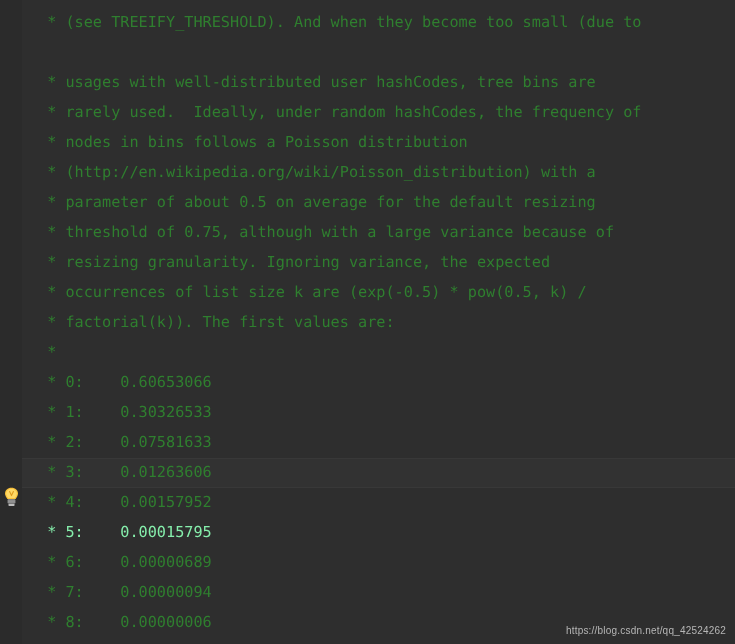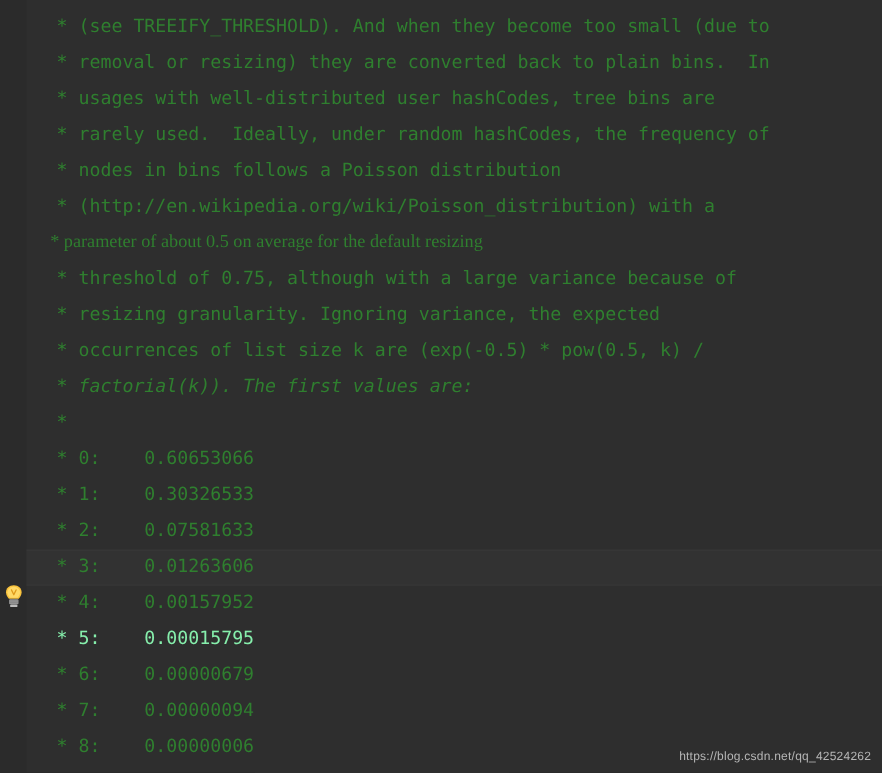--- a/index.html
+++ b/index.html
@@ -92,38 +92,37 @@
 
 <div id="app">
 
   <div class="caret-row" id="caret-row" style="top: 458px; background: rgb(50, 50, 50);"></div>
 
   <div class="gutter"></div>
 
   <div class="editor" id="editor-text">
       <div class="code-line" style="top: -23px; color: rgb(47, 127, 47);"></div>
       <div class="code-line" style="top: 7px; color: rgb(47, 127, 47);"> * (see TREEIFY_THRESHOLD). And when they become too small (due to</div>
-      <div class="code-line" style="top: 37px; color: rgb(47, 127, 47);"> * removal or resizing) they are converted back to plain bins.  In</div>
       <div class="code-line" style="top: 97px; color: rgb(47, 127, 47);"> * rarely used.  Ideally, under random hashCodes, the frequency of</div>
       <div class="code-line" style="top: 67px; color: rgb(47, 127, 47);"> * usages with well-distributed user hashCodes, tree bins are</div>
       <div class="code-line" style="top: 157px; color: rgb(47, 127, 47);"> * (http://en.wikipedia.org/wiki/Poisson_distribution) with a</div>
       <div class="code-line" style="top: 127px; color: rgb(47, 127, 47);"> * nodes in bins follows a Poisson distribution</div>
-      <div class="code-line" style="top: 187px; color: rgb(47, 127, 47); font-family: Liberation Serif, serif;"> * parameter of about 0.5 on average for the default resizing</div>
+      <div class="code-line" style="top: 187px; color: rgb(47, 127, 47);"> * parameter of about 0.5 on average for the default resizing</div>
       <div class="code-line" style="top: 217px; color: rgb(47, 127, 47);"> * threshold of 0.75, although with a large variance because of</div>
       <div class="code-line" style="top: 247px; color: rgb(47, 127, 47);"> * resizing granularity. Ignoring variance, the expected</div>
       <div class="code-line" style="top: 277px; color: rgb(47, 127, 47);"> * occurrences of list size k are (exp(-0.5) * pow(0.5, k) /</div>
-      <div class="code-line" style="top: 307px; color: rgb(47, 127, 47); font-style: italic;"> * factorial(k)). The first values are:</div>
+      <div class="code-line" style="top: 307px; color: rgb(47, 127, 47);"> * factorial(k)). The first values are:</div>
       <div class="code-line" style="top: 337px; color: rgb(47, 127, 47);"> *</div>
       <div class="code-line" style="top: 367px; color: rgb(47, 127, 47);"> * 0:    0.60653066</div>
       <div class="code-line" style="top: 397px; color: rgb(47, 127, 47);"> * 1:    0.30326533</div>
       <div class="code-line" style="top: 427px; color: rgb(47, 127, 47); text-align: right;"> * 2:    0.07581633</div>
       <div class="code-line" style="top: 457px; color: rgb(47, 127, 47);"> * 3:    0.01263606</div>
       <div class="code-line" style="top: 487px; color: rgb(47, 127, 47);"> * 4:    0.00157952</div>
       <div class="code-line" style="top: 517px; color: #86efac;"> * 5:    0.00015795</div>
-      <div class="code-line" style="top: 547px; color: rgb(47, 127, 47);"> * 6:    0.00000679</div>
+      <div class="code-line" style="top: 547px; color: rgb(47, 127, 47);"> * 6:    0.00000689</div>
       <div class="code-line" style="top: 577px; color: rgb(47, 127, 47);"> * 7:    0.00000094</div>
       <div class="code-line" style="top: 607px; color: rgb(47, 127, 47);"> * 8:    0.00000006</div>
     </div>
 
   <div class="bulb" title="">
     <svg width="17" height="20" viewBox="0 0 17 20" xmlns="http://www.w3.org/2000/svg">
       <path d="M8.5 0.8 C4.6 0.8 2.0 3.4 2.0 6.6 C2.0 8.9 3.3 10.6 4.4 12.0 L12.6 12.0 C13.7 10.6 15.0 8.9 15.0 6.6 C15.0 3.4 12.4 0.8 8.5 0.8 Z" fill="#f9c23c"></path>
       <path d="M8.5 1.9 C5.3 1.9 3.2 4.0 3.2 6.6 C3.2 8.5 4.3 10.0 5.2 11.1 L11.8 11.1 C12.7 10.0 13.8 8.5 13.8 6.6 C13.8 4.0 11.7 1.9 8.5 1.9 Z" fill="#ffd966"></path>
       <path d="M6.6 4.6 L8.5 8.6 L10.4 4.6" stroke="#e09b1c" stroke-width="1.1" fill="none" stroke-linecap="round" stroke-linejoin="round"></path>
       <rect x="4.6" y="12.3" width="7.8" height="4.2" rx="0.8" fill="#9a9a9a"></rect>

